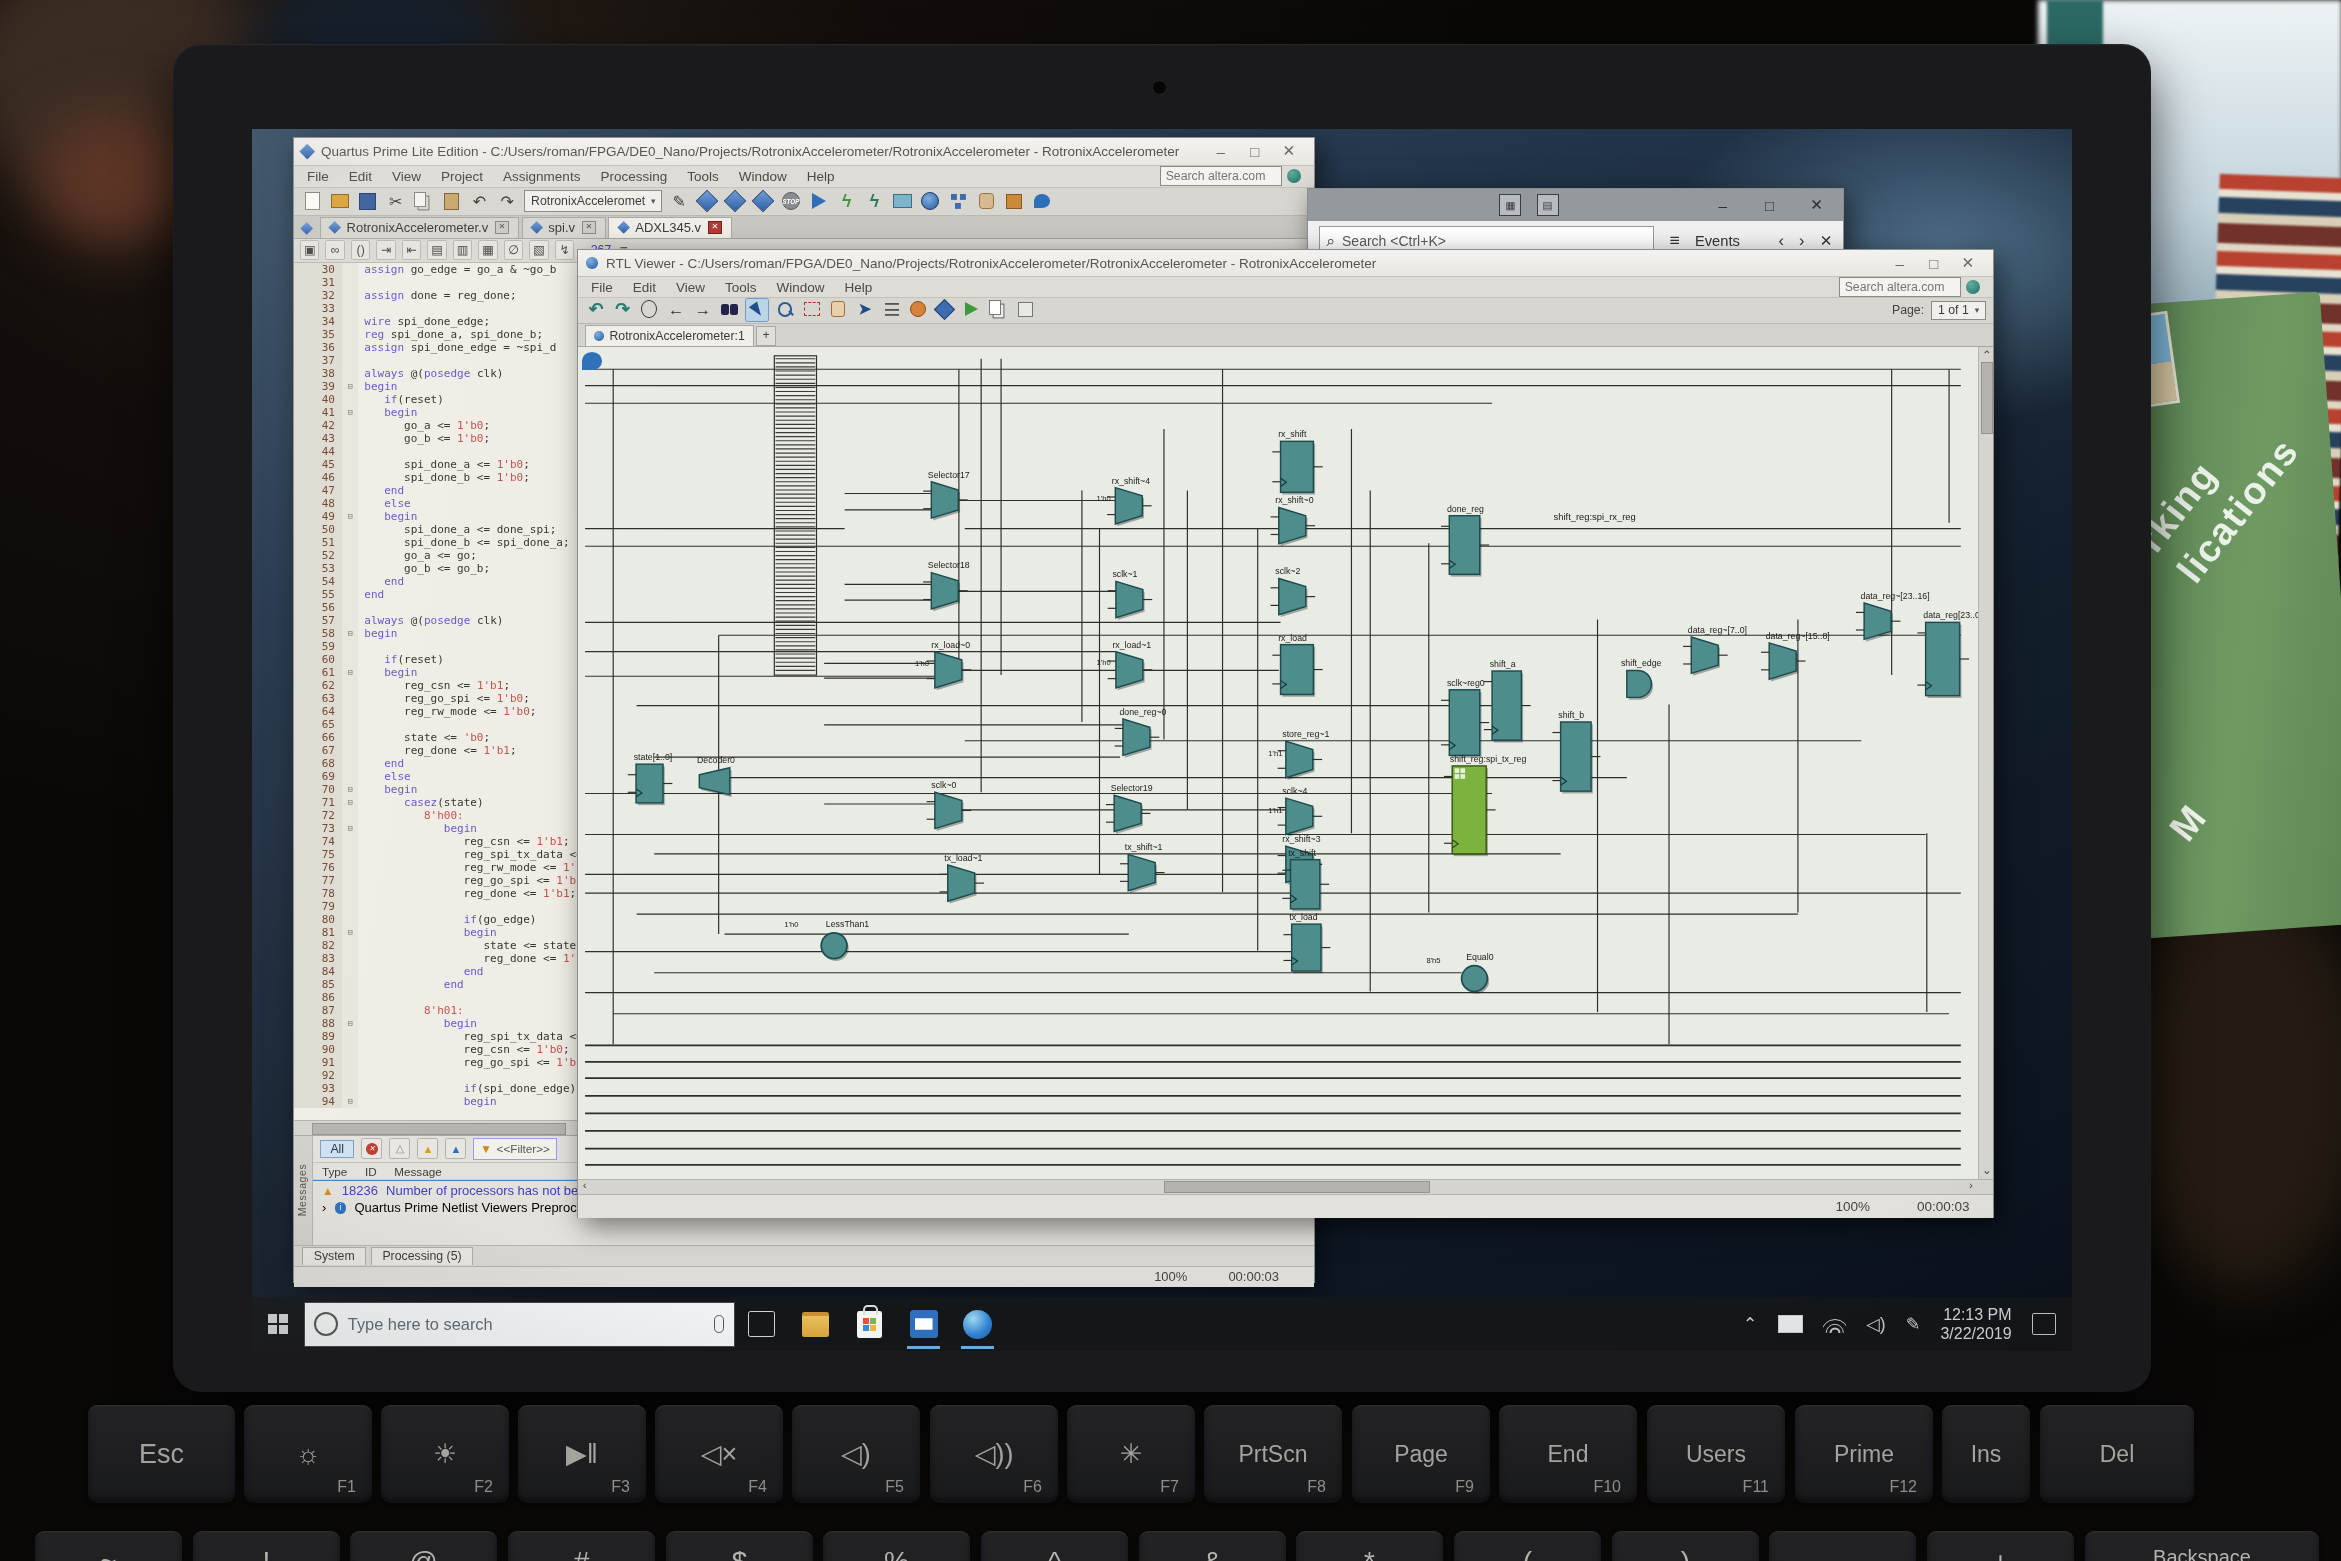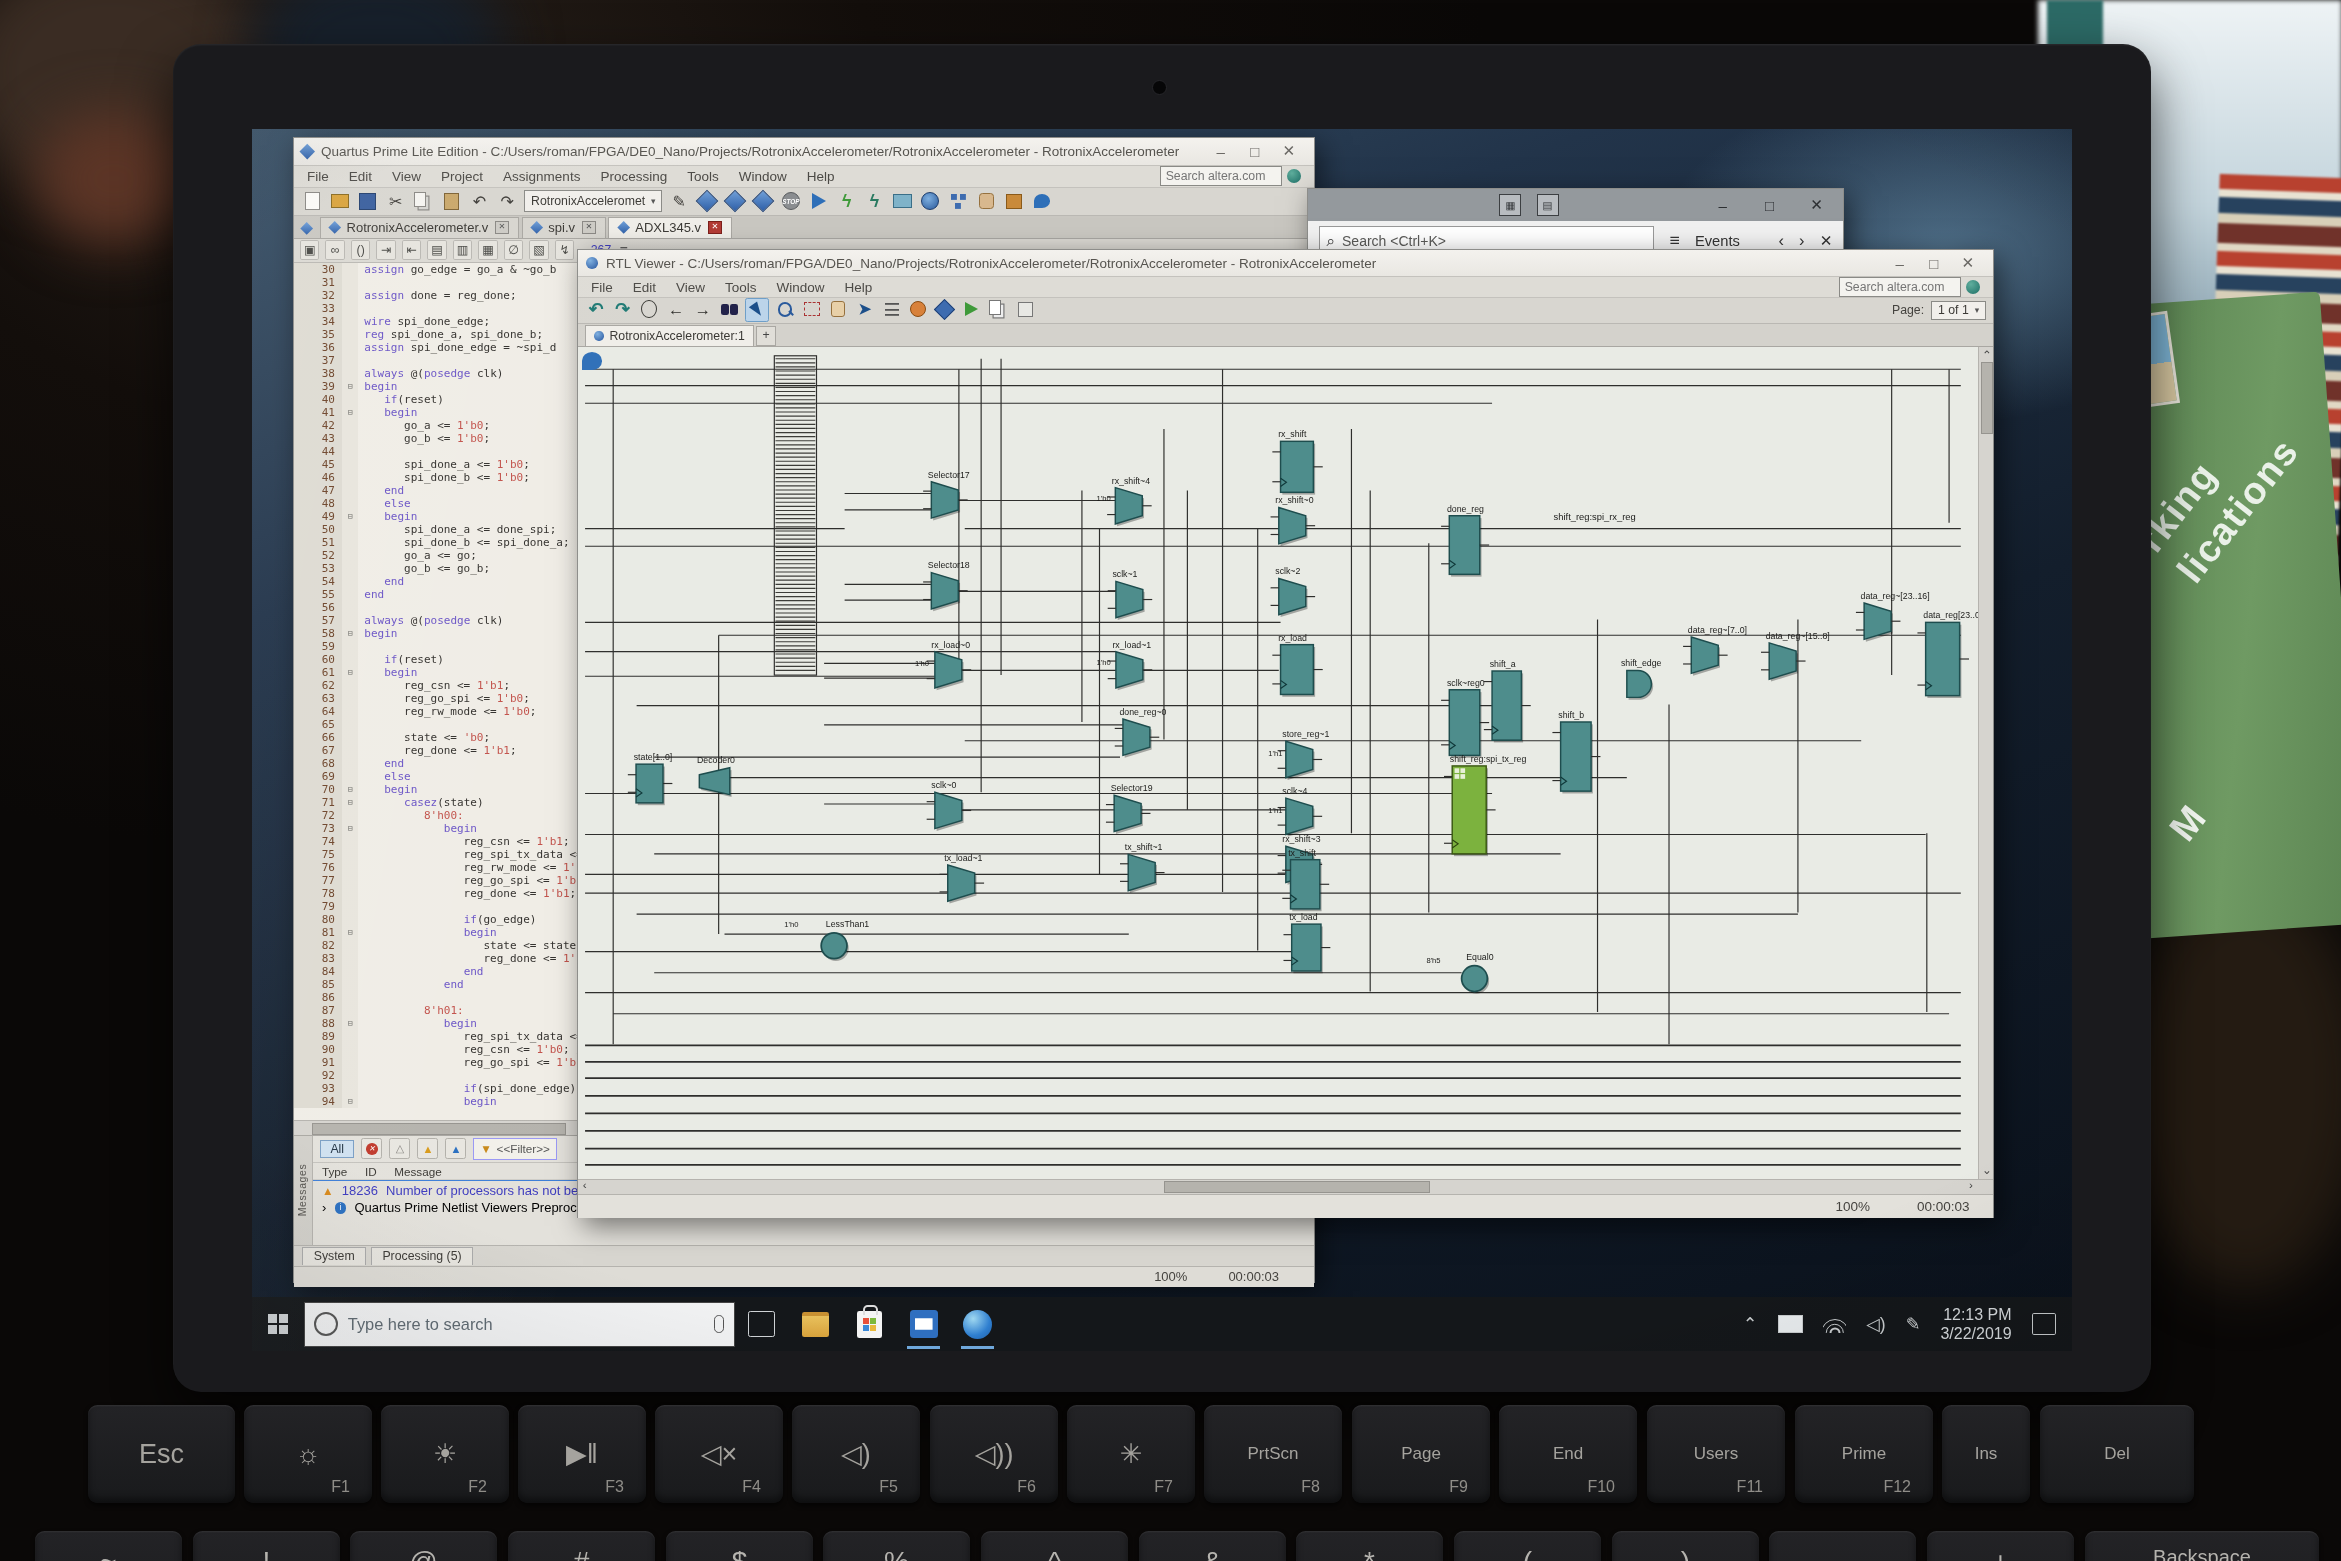--- a/index.html
+++ b/index.html
@@ -188,22 +188,22 @@
   .tdisp{width:23.4px;height:16.4px;border:1.8px solid #c8ccce;background:#e8ecee}
   .twifi{width:23.4px;height:17.6px;position:relative;overflow:hidden}
   .twifi i{position:absolute;left:50%;top:100%;transform:translate(-50%,-50%);border:1.8px solid #c8ccce;border-radius:50%}
   .tclock{text-align:right;font-size:16px;line-height:19.3px;color:#d6dadd}
   .tac{width:22px;height:20px;border:1.8px solid #c8ccce;border-radius:1.8px}
   
   .key{position:absolute;background:linear-gradient(#232326,#191a1c);border-radius:9.4px;color:#b5b3ae;
     box-shadow:inset 0 1.2px 1.2px rgba(255,255,255,.07), inset 0 -4.7px 7px rgba(0,0,0,.45), 0 2.9px 4.7px rgba(0,0,0,.55)}
   .key .main{position:absolute;inset:0;display:flex;align-items:center;justify-content:center;font-size:27px;color:#a5a39e}
   .key .esc{font-size:27px}
-  .key .lab{font-size:17px}
-  .key .fk{position:absolute;right:22px;bottom:7px;font-size:16px;color:#8f8d88}
+  .key .lab{font-size:23px}
+  .key .fk{position:absolute;right:16px;bottom:7px;font-size:16px;color:#8f8d88}
   .key .sym{font-size:28px;position:absolute;left:0;right:0;top:15.2px;text-align:center}
 </style>
 </head>
 <body>
 
 <div class="photo">
   <div class="blob abs" style="left:-41px;top:-53px;width:305px;height:252px;background:#3a2c23"></div>
   <div class="blob abs" style="left:252px;top:-41px;width:252px;height:182px;background:#17202b"></div>
   <div class="blob abs" style="left:35px;top:111px;width:158px;height:135px;background:#5c3526"></div>
   <div class="blob abs" style="left:2122px;top:879px;width:246px;height:410px;background:#241b12"></div>

